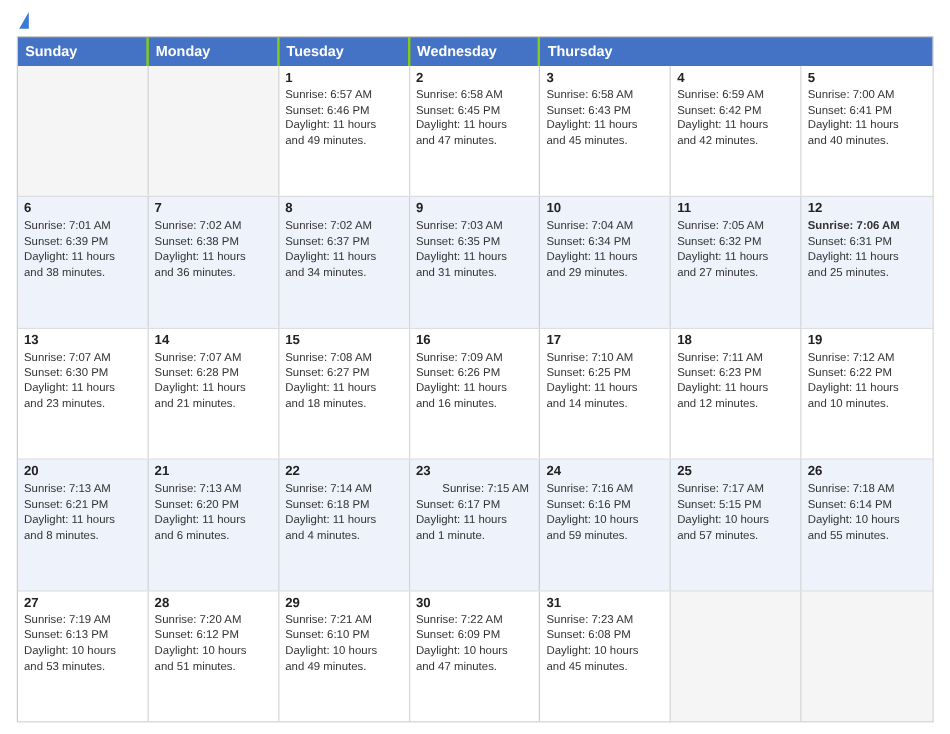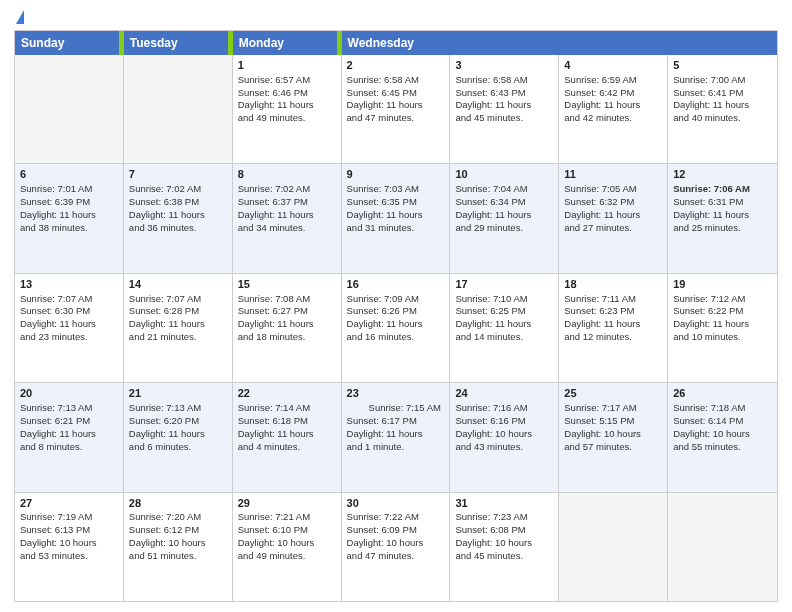--- a/index.html
+++ b/index.html
@@ -67,21 +67,21 @@
     .cal-header {
       display: grid;
       grid-template-columns: repeat(7, 1fr);
       background: #4472c4;
     }
     .cal-header-cell {
       color: #fff;
       font-size: 12px;
       font-weight: bold;
       padding: 5px 6px;
-      border-right: 5px solid #84cc16;
+      border-right: 2px solid #84cc16;
     }
     .cal-header-cell:last-child { border-right: none; }
     .cal-body {
       flex: 1;
       display: flex;
       flex-direction: column;
     }
     .cal-row {
       display: grid;
       grid-template-columns: repeat(7, 1fr);
@@ -126,23 +126,24 @@
     </div>
     <div class="title-block">
       <div class="month-title"></div>
       <div class="location-title"></div>
     </div>
   </div>
 
   <div class="calendar">
     <div class="cal-header">
     <div class="cal-header-cell">Sunday</div>
+        <div class="cal-header-cell">Monday</div>
         <div class="cal-header-cell">Tuesday</div>
-        <div class="cal-header-cell">Monday</div>
         <div class="cal-header-cell">Wednesday</div>
+        <div class="cal-header-cell">Thursday</div>
       </div>
     <div class="cal-body">
     <div class="cal-row">
           <div class="cal-cell empty"></div>
           <div class="cal-cell empty"></div>
           <div class="cal-cell">
             <span class="day-num">1</span>
             <span style="display: block;">Sunrise: 6:57 AM</span>
             <span style="display: block;">Sunset: 6:46 PM</span>
             <span style="display: block;">Daylight: 11 hours</span>
@@ -306,21 +307,21 @@
             <span style="display: block; margin-left: 22px;">Sunrise: 7:15 AM</span>
             <span style="display: block;">Sunset: 6:17 PM</span>
             <span style="display: block;">Daylight: 11 hours</span>
             <span style="display: block;">and 1 minute.</span>
           </div>
           <div class="cal-cell">
             <span class="day-num">24</span>
             <span style="display: block;">Sunrise: 7:16 AM</span>
             <span style="display: block;">Sunset: 6:16 PM</span>
             <span style="display: block;">Daylight: 10 hours</span>
-            <span style="display: block;">and 43 minutes.</span>
+            <span style="display: block;">and 59 minutes.</span>
           </div>
           <div class="cal-cell">
             <span class="day-num">25</span>
             <span style="display: block;">Sunrise: 7:17 AM</span>
             <span style="display: block;">Sunset: 5:15 PM</span>
             <span style="display: block;">Daylight: 10 hours</span>
             <span style="display: block;">and 57 minutes.</span>
           </div>
           <div class="cal-cell">
             <span class="day-num">26</span>

